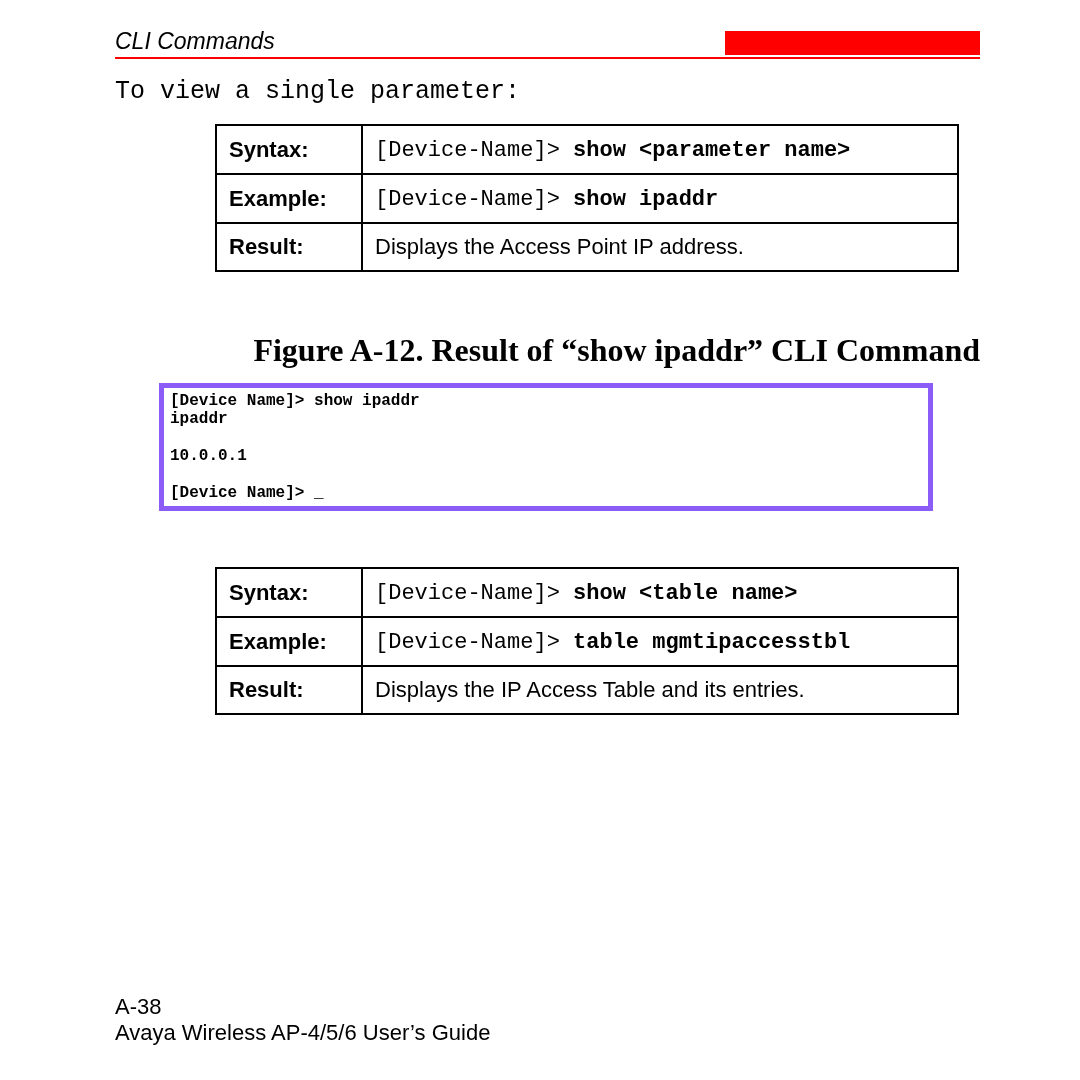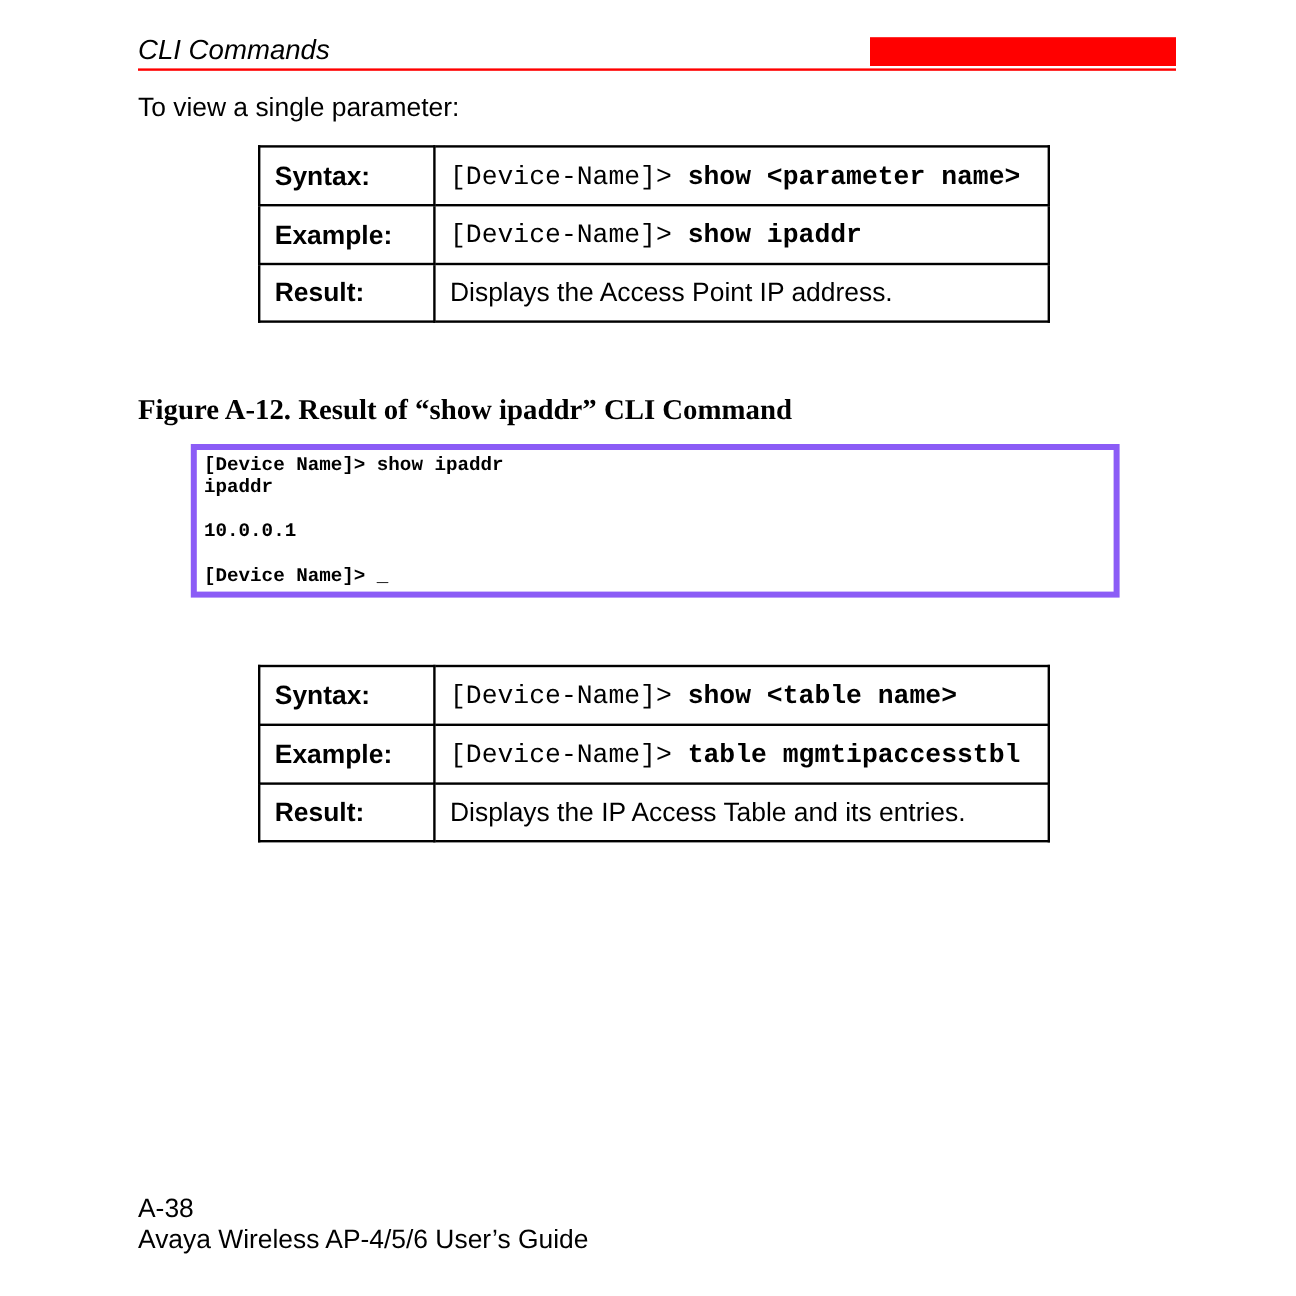--- a/index.html
+++ b/index.html
@@ -37,26 +37,27 @@
     border-top: 2px solid #ff0000;
     margin: 0 0 18px 0;
   }
   h1.section-title {
     font-family: "Times New Roman", Times, serif;
     font-weight: bold;
     font-size: 30px;
     margin: 0 0 36px 0;
   }
   .body-text {
-    font-size: 22px;
+    font-size: 25px;
     margin: 0 0 18px 0;
+    font-family: Liberation Mono, monospace;
   }
   table.cmd-table {
     border-collapse: collapse;
-    width: 660px;
+    width: 744px;
     margin: 0 0 60px 100px;
   }
   table.cmd-table td {
     border: 2px solid #000;
     padding: 10px 12px;
     vertical-align: middle;
     font-size: 22px;
   }
   table.cmd-table td.label {
     width: 120px;
@@ -66,22 +67,23 @@
   .mono {
     font-family: "Courier New", Courier, monospace;
   }
   .mono-bold {
     font-family: "Courier New", Courier, monospace;
     font-weight: bold;
   }
   .figure-caption {
     font-family: "Palatino Linotype", "Book Antiqua", Palatino, "Times New Roman", serif;
     font-weight: bold;
-    font-size: 24px;
+    font-size: 32px;
     margin: 0 0 14px 0;
+    text-align: right;
   }
   .terminal-output {
     border: 5px solid #8b5cf6;
     font-family: "Courier New", Courier, monospace;
     font-weight: bold;
     font-size: 16px;
     line-height: 1.15;
     padding: 4px 6px;
     white-space: pre;
     margin: 0 0 56px 44px;

